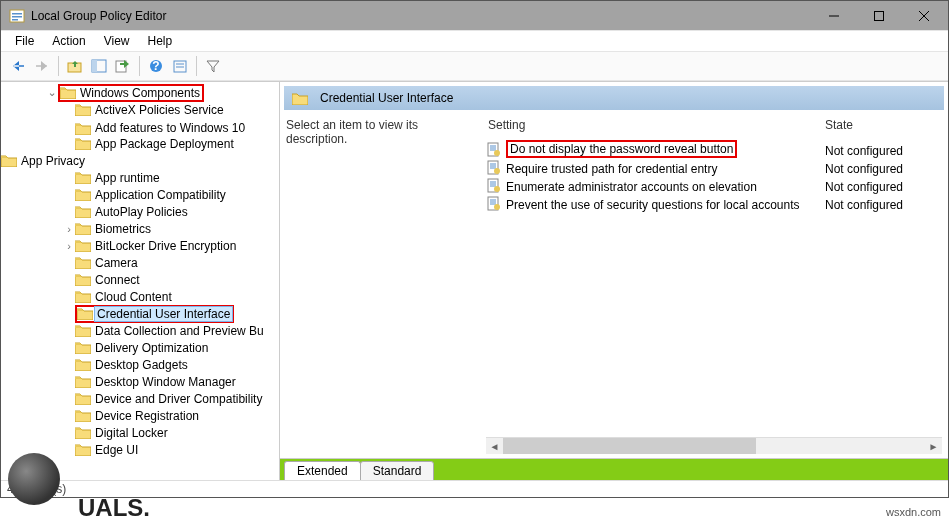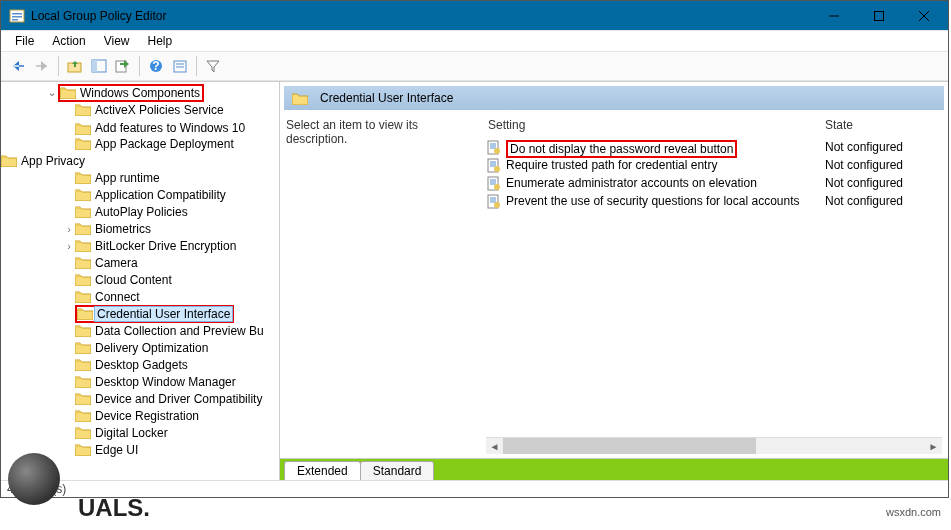--- a/index.html
+++ b/index.html
@@ -1,18 +1,18 @@
 <!DOCTYPE html>
 <html><head>
   <meta charset="utf-8">
   <style>
     * { margin: 0; padding: 0; box-sizing: border-box; font-family: "Segoe UI", Tahoma, sans-serif; font-size: 12px; }
     body { width: 951px; height: 530px; background: #fff; overflow: hidden; position: relative; }
     .window { border: 1px solid #555; width: 949px; height: 498px; display: flex; flex-direction: column; background: #fff; }
-    .titlebar { height: 30px; display: flex; align-items: center; padding: 0 2px 0 8px; background: #0369a1; border-bottom: 1px solid #e5e5e5; }
+    .titlebar { height: 30px; display: flex; align-items: center; padding: 0 2px 0 8px; background: #a3a3a3; border-bottom: 1px solid #e5e5e5; }
     .title-icon { width: 16px; height: 16px; margin-right: 6px; }
     .title-text { flex: 1; font-size: 12px; color: #000; }
     .win-controls { display: flex; }
     .win-btn { width: 45px; height: 29px; display: flex; align-items: center; justify-content: center; }
     .menubar { height: 20px; display: flex; align-items: center; padding: 0 6px; gap: 2px; }
     .menu-item { padding: 2px 8px; cursor: default; }
     .toolbar { height: 30px; display: flex; align-items: center; padding: 2px 6px; border-top: 1px solid #e5e5e5; border-bottom: 1px solid #e5e5e5; background: #fafafa; gap: 2px; }
     .tb-btn { width: 22px; height: 22px; display: flex; align-items: center; justify-content: center; border: 1px solid transparent; border-radius: 2px; }
     .tb-sep { width: 1px; height: 20px; background: #ccc; margin: 0 3px; }
     .content { flex: 1; display: flex; border-top: 1px solid #ccc; overflow: hidden; }
@@ -24,21 +24,21 @@
     .tree-node.selected .tree-label { background: #cde8ff; border: 1px solid #7eb4ea; padding: 0 2px; margin: -1px -3px; }
     .right-pane { flex: 1; display: flex; flex-direction: column; overflow: hidden; }
     .header-bar { height: 24px; background: linear-gradient(#bcd4ec, #a6c3e0); display: flex; align-items: center; padding-left: 8px; margin: 4px 4px 4px 4px; gap: 8px; }
     .header-text { font-size: 12px; color: #000; }
     .desc-setting { flex: 1; display: flex; padding: 4px 6px; overflow: hidden; }
     .desc-col { width: 200px; padding-right: 10px; font-size: 12px; color: #333; }
     .settings-col { flex: 1; overflow-x: auto; overflow-y: hidden; display: flex; flex-direction: column; }
     .list-header { display: flex; height: 22px; align-items: flex-start; }
     .col-setting { width: 339px; font-size: 12px; color: #333; padding-left: 2px; }
     .col-state { width: 100px; font-size: 12px; color: #333; }
-    .setting-row { display: flex; align-items: flex-start; height: 18px; cursor: default; }
+    .setting-row { display: flex; align-items: flex-end; height: 18px; cursor: default; }
     .setting-icon { width: 16px; height: 16px; margin-right: 4px; flex-shrink: 0; }
     .setting-name { width: 319px; font-size: 12px; overflow: hidden; text-overflow: ellipsis; white-space: nowrap; }
     .setting-state { width: 100px; font-size: 12px; }
     .hscroll { height: 17px; background: #f0f0f0; border-top: 1px solid #ddd; display: flex; margin-top: auto; }
     .scroll-track { flex: 1; background: #f0f0f0; position: relative; }
     .scroll-thumb { position: absolute; left: 0; width: 60%; top: 0; bottom: 0; background: #cdcdcd; }
     .scroll-btn { width: 17px; display: flex; align-items: center; justify-content: center; color: #666; font-size: 10px; }
     .tabs { height: 22px; display: flex; align-items: flex-end; border-top: 1px solid #ccc; padding-left: 4px; gap: 0; background: #84cc16; }
     .tab { padding: 2px 12px; border: 1px solid #aaa; border-top-left-radius: 3px; border-top-right-radius: 3px; background: #fff; font-size: 12px; margin-right: -1px; position: relative; top: 1px; }
     .tab.inactive { background: #f5f5f5; border-bottom-color: #aaa; }
@@ -225,28 +225,28 @@
               <path d="M0 2 L5 2 L7 4 L16 4 L16 13 L0 13 Z" fill="#f8dc7a" stroke="#c9a227"></path>
               <path d="M0 2 L5 2 L7 4 L0 4 Z" fill="#e8c95a"></path>
             </svg>
             <span class="tree-label">Camera</span>
           </div>
           <div class="tree-node" style="padding-left: 74px;">
             <svg class="folder-icon" viewBox="0 0 16 13">
               <path d="M0 2 L5 2 L7 4 L16 4 L16 13 L0 13 Z" fill="#f8dc7a" stroke="#c9a227"></path>
               <path d="M0 2 L5 2 L7 4 L0 4 Z" fill="#e8c95a"></path>
             </svg>
+            <span class="tree-label">Connect</span>
+          </div>
+          <div class="tree-node" style="padding-left: 74px;">
+            <svg class="folder-icon" viewBox="0 0 16 13">
+              <path d="M0 2 L5 2 L7 4 L16 4 L16 13 L0 13 Z" fill="#f8dc7a" stroke="#c9a227"></path>
+              <path d="M0 2 L5 2 L7 4 L0 4 Z" fill="#e8c95a"></path>
+            </svg>
             <span class="tree-label">Cloud Content</span>
-          </div>
-          <div class="tree-node" style="padding-left: 74px;">
-            <svg class="folder-icon" viewBox="0 0 16 13">
-              <path d="M0 2 L5 2 L7 4 L16 4 L16 13 L0 13 Z" fill="#f8dc7a" stroke="#c9a227"></path>
-              <path d="M0 2 L5 2 L7 4 L0 4 Z" fill="#e8c95a"></path>
-            </svg>
-            <span class="tree-label">Connect</span>
           </div>
           <div class="tree-node selected" style="padding-left: 74px;">
             <span class="boxed-red">
               <svg class="folder-icon" viewBox="0 0 16 13">
                 <path d="M0 2 L5 2 L7 4 L16 4 L16 13 L0 13 Z" fill="#f8dc7a" stroke="#c9a227"></path>
                 <path d="M0 2 L5 2 L7 4 L0 4 Z" fill="#e8c95a"></path>
               </svg>
               <span class="tree-label">Credential User Interface</span>
             </span>
           </div>

